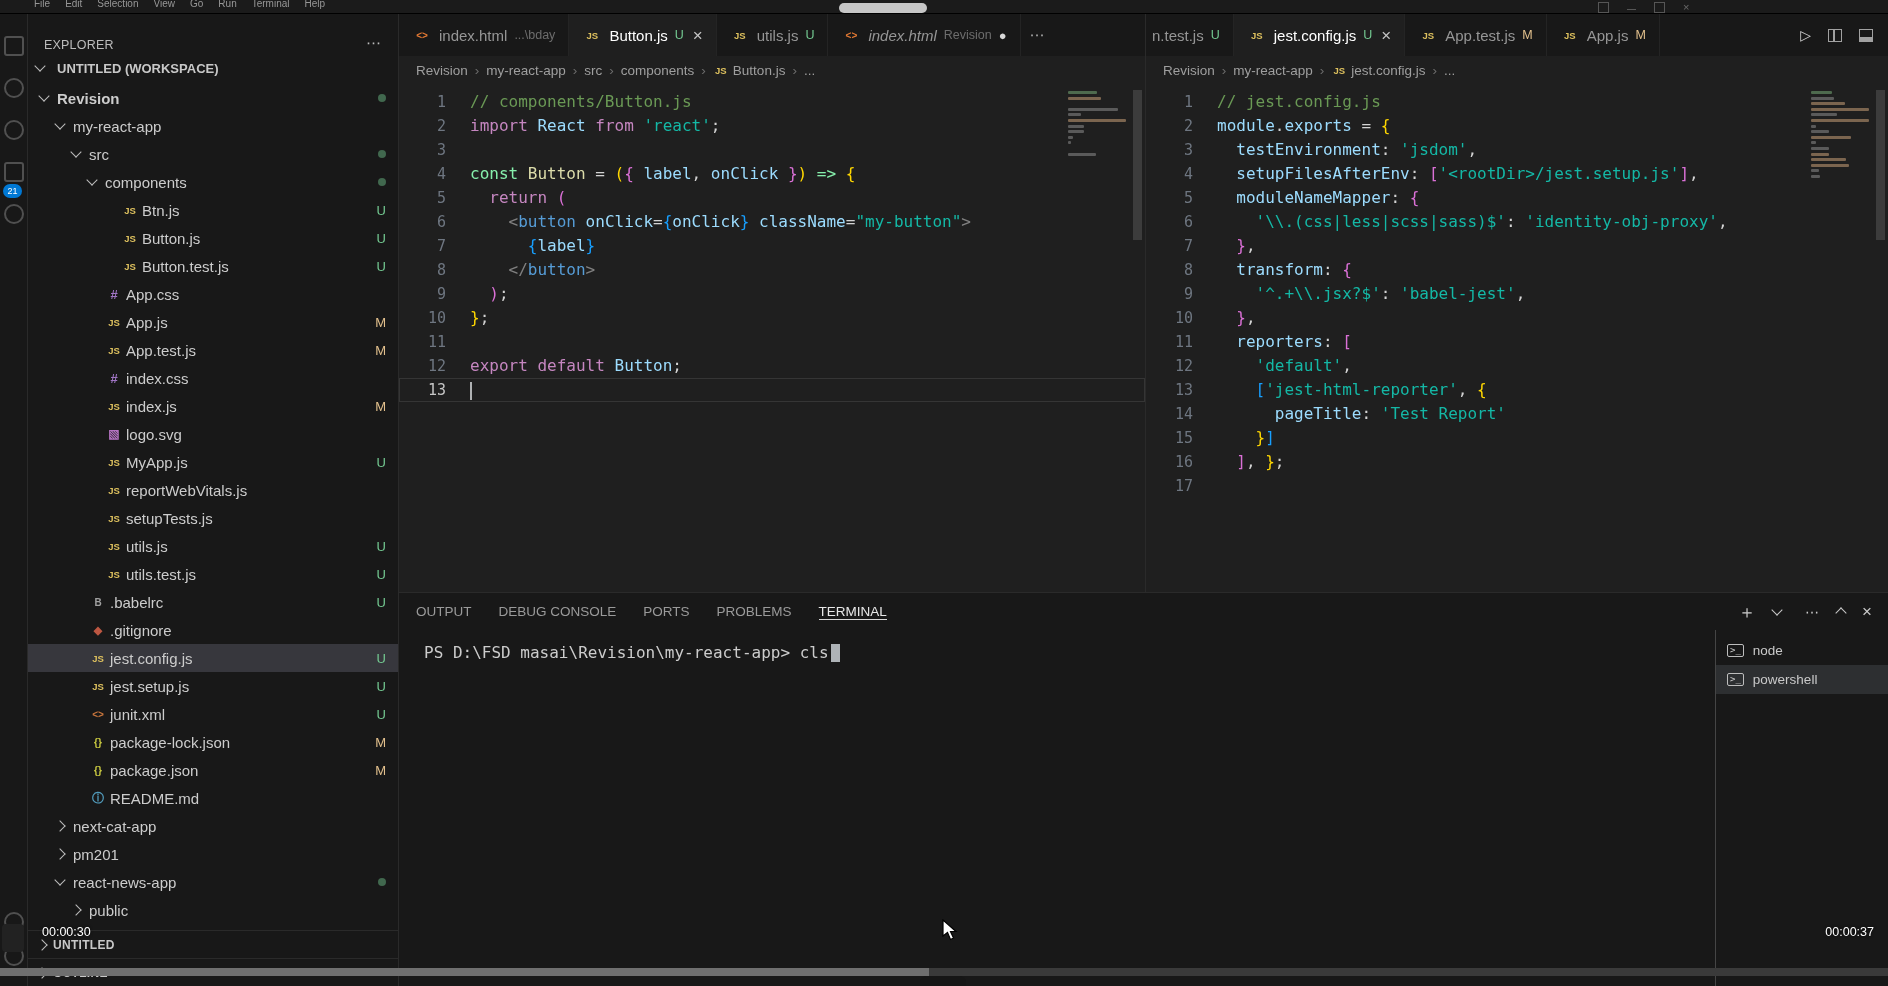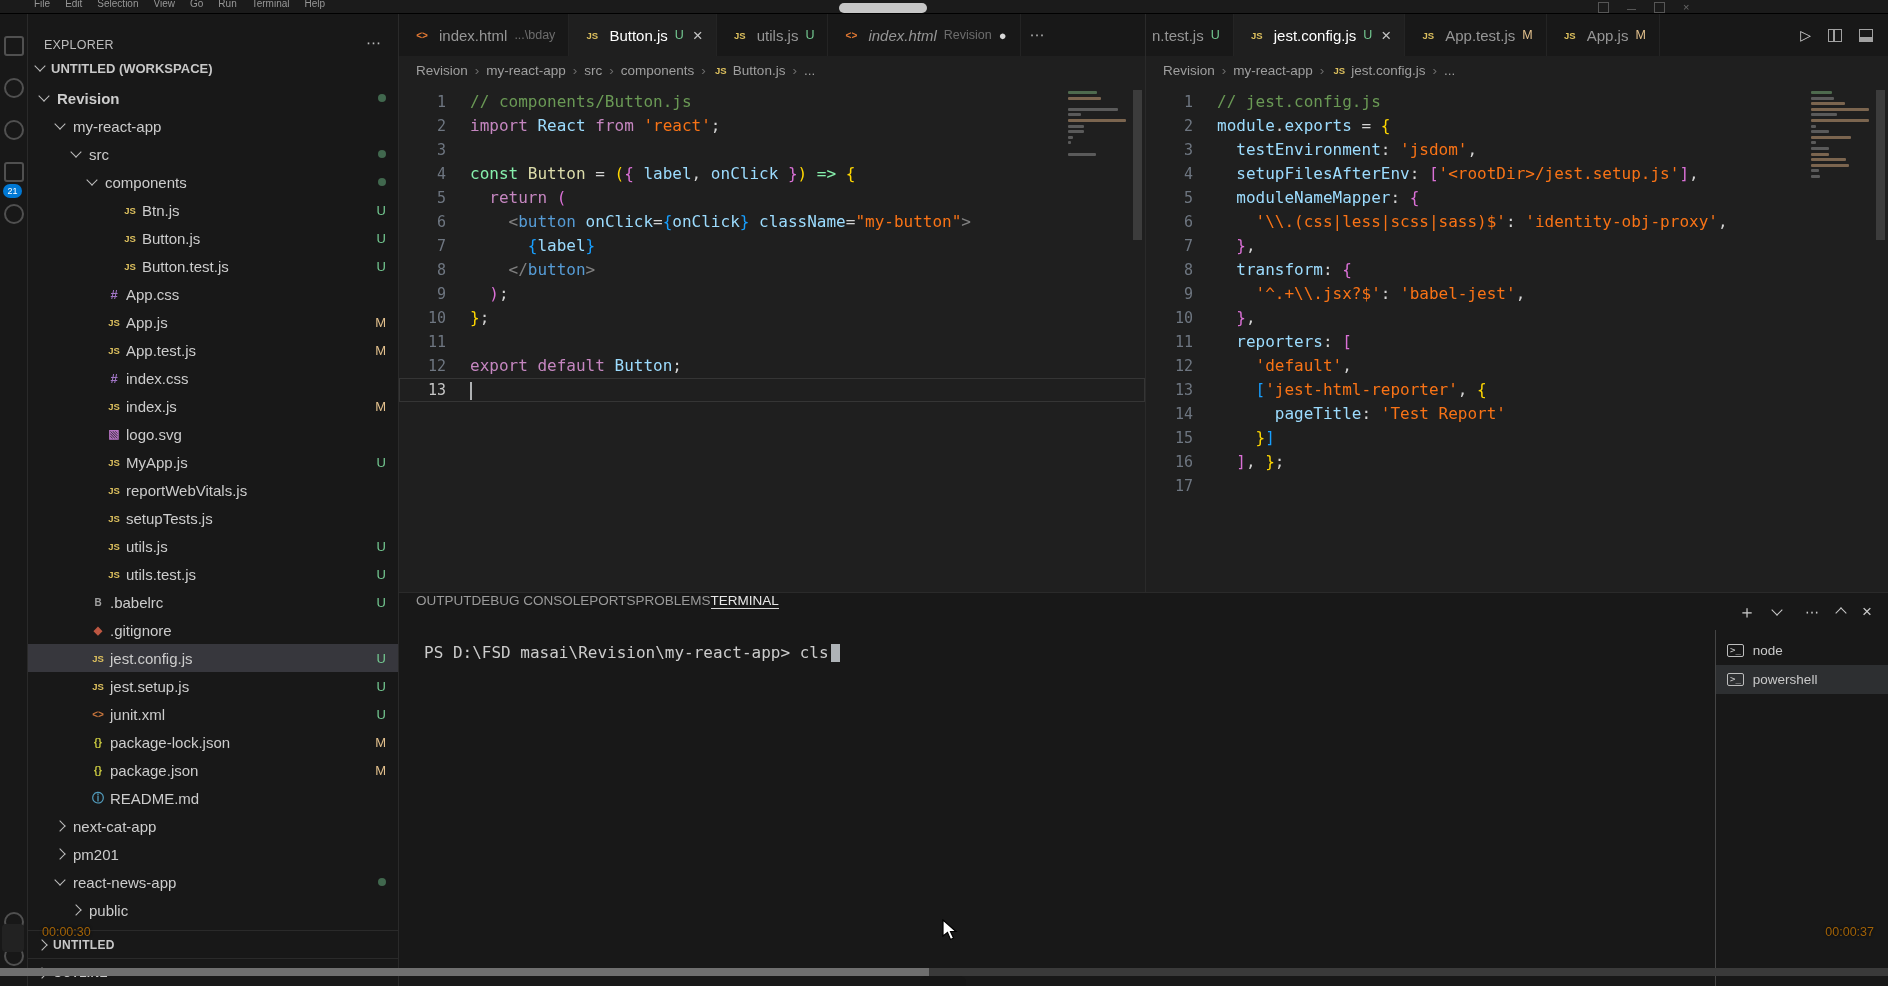--- a/index.html
+++ b/index.html
@@ -24,21 +24,21 @@
   .ab.circle{border-radius:50%}
   .ab-badge{position:absolute;top:170px;left:3px;min-width:13px;height:14px;background:#0078d4;border-radius:7px;
     color:#fff;font-size:9px;display:flex;align-items:center;justify-content:center;padding:0 3px;z-index:2}
   .ab-bottom{position:absolute;bottom:6px;left:0;width:100%}
   .ab-bottom .ab{margin:14px auto}
 
   
   .sidebar{width:370px;background:#181818;border-right:1px solid #2a2a2a;display:flex;flex-direction:column;flex-shrink:0}
   .sidebar-header{height:38px;display:flex;align-items:flex-end;padding:0 16px;font-size:12.5px;color:#bcbcbc;letter-spacing:.2px;flex-shrink:0}
   .dots{margin-left:auto;color:#bcbcbc;font-size:15px;letter-spacing:1px;cursor:pointer}
-  .workspace-row{height:32px;display:flex;align-items:center;padding-left:8px;font-weight:700;font-size:13px;color:#c8c8c8;flex-shrink:0}
+  .workspace-row{height:32px;display:flex;align-items:center;gap:6px;padding-left:8px;font-weight:700;font-size:13px;color:#c8c8c8;flex-shrink:0}
   .tree{flex:1;overflow:hidden;font-size:15px}
   .tree-row{height:28px;display:flex;align-items:center;padding-right:12px;cursor:pointer}
   .tree-row.selected{background:#37373d}
   .tree-label{margin-left:2px;color:#cccccc;white-space:nowrap}
   .tree-label.root{font-weight:700}
   .chev{width:7px;height:7px;border-right:1.5px solid #bdbdbd;border-bottom:1.5px solid #bdbdbd;display:inline-block;flex-shrink:0}
   .chev.down{transform:rotate(45deg);margin:-4px 7px 0 0}
   .chev.right{transform:rotate(-45deg);margin:0 7px 0 0}
   .ficon{width:20px;display:inline-flex;justify-content:center;align-items:center;font-weight:700;flex-shrink:0;
     font-family:"Liberation Sans",sans-serif}
@@ -83,32 +83,32 @@
     font-size:16px;line-height:24px}
   .code{padding-top:6px}
   .code-line{display:flex;height:24px}
   .ln{width:47px;flex-shrink:0;text-align:right;color:#6e7681;padding-right:24px;font-size:15px}
   .current .ln{color:#c6c6c6}
   .lc{white-space:pre}
   .code-line.current{outline:1px solid #353535;outline-offset:-1px}
   .caret{display:inline-block;width:2px;height:18px;background:#afb1b3;vertical-align:middle}
 
   .t-cmt{color:#6a9955}.t-kw{color:#86efac}.t-ctrl{color:#c586c0}.t-var{color:#9cdcfe}
-  .t-str{color:#f97316}.t-fn{color:#dcdcaa}.t-tag{color:#569cd6}.t-tagp{color:#808080}
+  .t-str{color:#14b8a6}.t-fn{color:#dcdcaa}.t-tag{color:#569cd6}.t-tagp{color:#808080}
   .t-pun{color:#d4d4d4}.t-b1{color:#ffd700}.t-b2{color:#da70d6}.t-b3{color:#179fff}
 
   .minimap{position:absolute;top:7px;right:17px;width:60px}
   .mm-line{height:3px;margin-bottom:2.6px;border-radius:1px}
   .mm-line.empty{background:transparent}
   .vthumb{position:absolute;top:6px;right:3px;width:9px;height:150px;background:#3c3c3c;cursor:pointer}
 
   
   .panel{flex:1;background:#181818;border-top:1px solid #2a2a2a;display:flex;flex-direction:column;min-height:0}
   .panel-header{height:37px;display:flex;align-items:center;padding:0 16px 0 17px;flex-shrink:0}
-  .panel-tabs{display:flex;font-size:13.5px;color:#9a9a9a;height:100%;align-items:flex-start}
+  .panel-tabs{display:flex;gap:27px;font-size:13.5px;color:#9a9a9a;height:100%;align-items:center}
   .ptab{display:flex;align-items:center;cursor:pointer;border-bottom:1px solid transparent}
   .ptab.active{color:#e7e7e7;border-bottom-color:#d7d7d7}
   .panel-actions{margin-left:auto;display:flex;align-items:center;gap:17px;color:#c9c9c9}
   .pa-plus{font-size:18px;cursor:pointer}
   .pa-x{font-size:17px;cursor:pointer}
   .pa-dots{letter-spacing:1px;font-size:14px;cursor:pointer}
   .chev.light{border-color:#c9c9c9;cursor:pointer}
   .chev.up{transform:rotate(-135deg);margin-top:3px}
 
   .panel-body{flex:1;display:flex;min-height:0}
@@ -119,21 +119,21 @@
   .term-side{width:172px;border-left:1px solid #454545;padding-top:6px;font-size:13.5px;flex-shrink:0}
   .shell-row{height:29px;display:flex;align-items:center;gap:9px;padding-left:11px;color:#c9c9c9;cursor:pointer}
   .shell-row.selected{background:#2d2f31}
   .shicon{font-family:"DejaVu Sans Mono",monospace;font-size:9px;border:1px solid #bdbdbd;border-radius:2px;
     padding:1px 2px;line-height:1;color:#cfcfcf}
 
   
   .scrub{position:absolute;left:0;bottom:10px;width:1888px;height:8px;background:#3a3a3a;z-index:50;cursor:pointer}
   .scrub-fill{height:100%;width:49.2%;background:#6f6f6f}
   .scrub-tab{position:absolute;left:920px;bottom:0;width:46px;height:10px;background:#161616;border-radius:6px 6px 0 0;z-index:51}
-  .time{position:absolute;bottom:47px;font-size:12.5px;color:#a16207;z-index:52;text-shadow:0 0 3px rgba(0,0,0,.8)}
+  .time{position:absolute;bottom:47px;font-size:12.5px;color:#ffffff;z-index:52;text-shadow:0 0 3px rgba(0,0,0,.8)}
   .time.left{left:42px}
   .time.right{right:14px}
   .rec-box{position:absolute;left:2px;bottom:34px;width:22px;height:28px;background:#222;border-radius:4px;z-index:52}
   .cursor-svg{position:absolute;left:942px;top:919px;z-index:60;pointer-events:none}
 </style>
 </head>
 <body>
 
 <div class="window">
 

